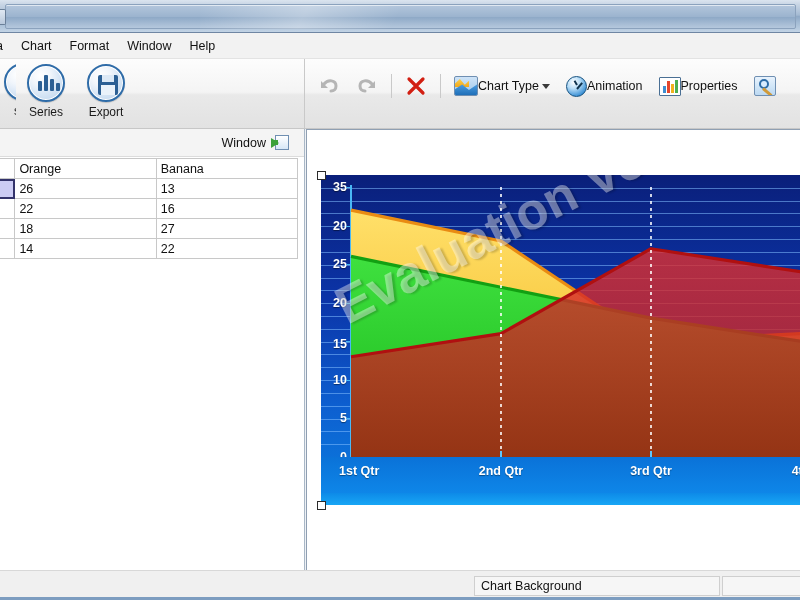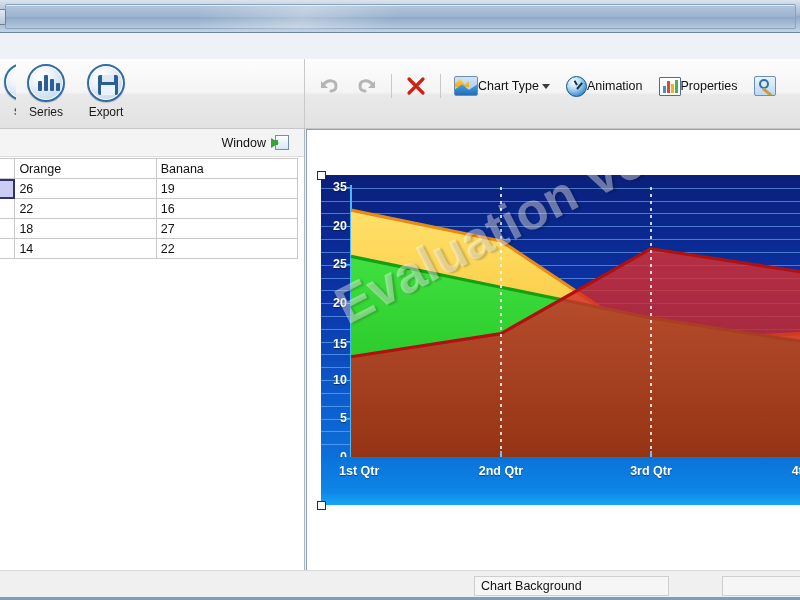--- a/index.html
+++ b/index.html
@@ -341,41 +341,50 @@
     position: absolute; left: 0; bottom: 0; width: 800px; height: 30px;
     background: #f0f0f0;
     border-top: 1px solid #d8d8d8;
   }
   .statusbar .cell {
     position: absolute; top: 5px; height: 20px;
     border: 1px solid #cfcfcf; background: #f6f6f6;
     font-size: 12.5px; color: #111; padding: 1px 6px;
     display: flex; align-items: center;
   }
-  .statusbar .sb-main { left: 474px; width: 195px; }
+  .statusbar .sb-main { left: 474px; width: 246px; }
   .statusbar .sb-right { left: 722px; width: 78px; border-right: none; }
   .statusbar .sb-left { left: 0px; width: 472px; border-left: none; background: #f0f0f0; border-color:#f0f0f0; }
   .bottomline {
     position: absolute; left: 0; bottom: 0; width: 800px; height: 3px;
     background: #7d9dc0;
   }
 </style>
 </head>
 <body>
 
 <div id="app">
 
   <div class="titlebar">
     <div class="glass"></div>
     <div class="inner"></div>
     <div class="syshandle"></div>
     <div class="sheen"></div>
     <div class="title-text"></div>
   </div>
 
+  <div class="menubar">
+    <div class="menu-items">
+      <div class="menu-item">a</div>
+      <div class="menu-item">Chart</div>
+      <div class="menu-item">Format</div>
+      <div class="menu-item">Window</div>
+      <div class="menu-item">Help</div>
+    </div>
+  </div>
 
   <div class="toolbar-row">
 
     <div class="tb-left">
       <div class="partial">
         <div class="circ"></div>
         <div class="lbl">s</div>
       </div>
 
       <div class="bigbtn">
@@ -487,21 +496,21 @@
           <tr>
             <th></th>
             <th>Orange</th>
             <th>Banana</th>
           </tr>
         </thead>
         <tbody>
           <tr>
             <td class="selected"></td>
             <td>26</td>
-            <td>19</td>
+            <td>13</td>
           </tr>
           <tr>
             <td></td>
             <td>22</td>
             <td>16</td>
           </tr>
           <tr>
             <td></td>
             <td>18</td>
             <td>27</td>

